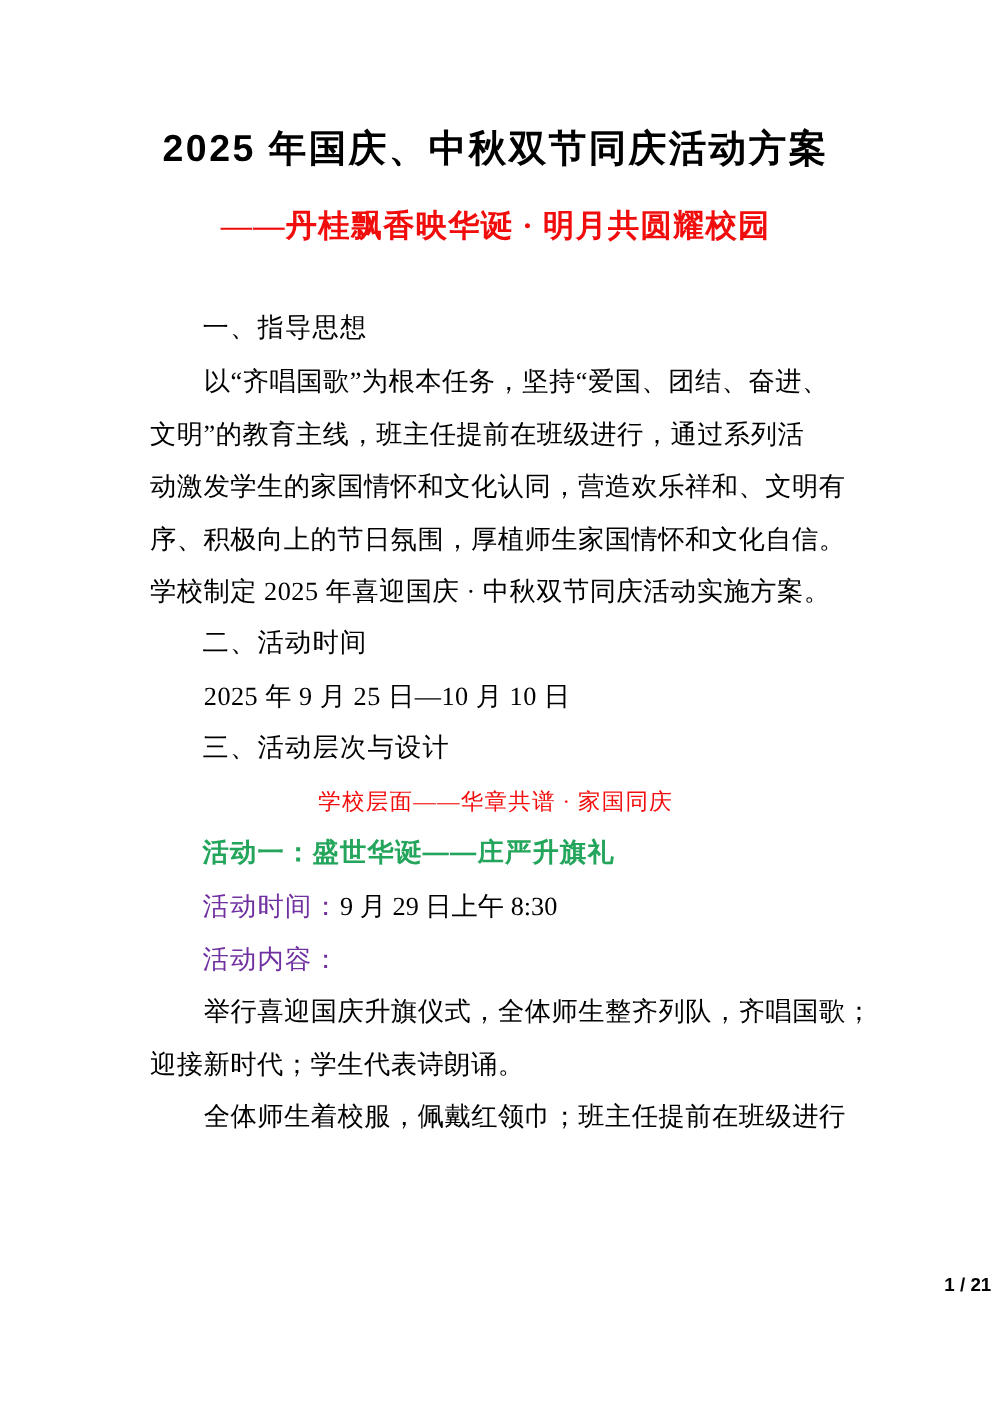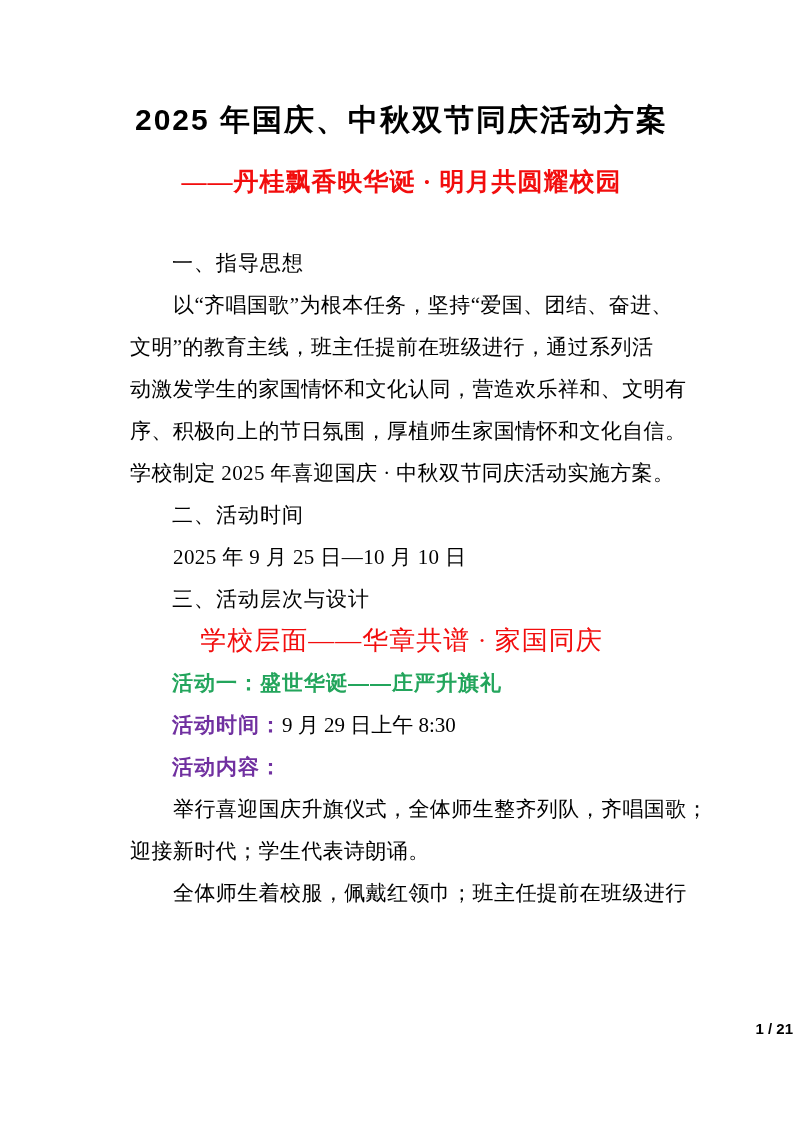--- a/index.html
+++ b/index.html
@@ -11,21 +11,20 @@
     position: relative;
     width: 793px;
     height: 1122px;
     margin: 0 auto;
     background: #ffffff;
     box-sizing: border-box;
     padding-top: 98px;
     overflow: hidden;
     font-family: "Liberation Serif", serif;
     color: #000000;
-    padding-left: 10px;
   }
   .title {
     margin: 0;
     text-align: center;
     font-family: "Liberation Sans", sans-serif;
     font-weight: 700;
     font-size: 30px;
     line-height: 44px;
     letter-spacing: 2px;
     color: #000000;
@@ -51,35 +50,35 @@
     font-family: "Liberation Sans", sans-serif;
     font-weight: 400;
     letter-spacing: 1px;
     text-indent: 42px;
   }
   .body { letter-spacing: 0.4px; }
   .ind { text-indent: 43px; }
   .center-red {
     text-align: center;
     color: var(--red, #f20d0d);
-    font-size: 26px;
+    font-size: 18px;
     letter-spacing: 1px;
     white-space: nowrap;
   }
   .green-h {
     font-family: "Liberation Sans", sans-serif;
     font-weight: 700;
     color: var(--green, #23a55c);
     letter-spacing: 1px;
     text-indent: 42px;
   }
   .pline { text-indent: 42px; }
   .plabel {
     color: var(--purple, #7030a0);
-    font-weight: 700;
+    font-weight: 400;
     letter-spacing: 1px;
   }
   .pvalue { color: #000000; }
   .footer {
     position: absolute;
     top: 1018px;
     left: 0;
     width: 100%;
     text-align: right;
     font-family: "Liberation Sans", sans-serif;

